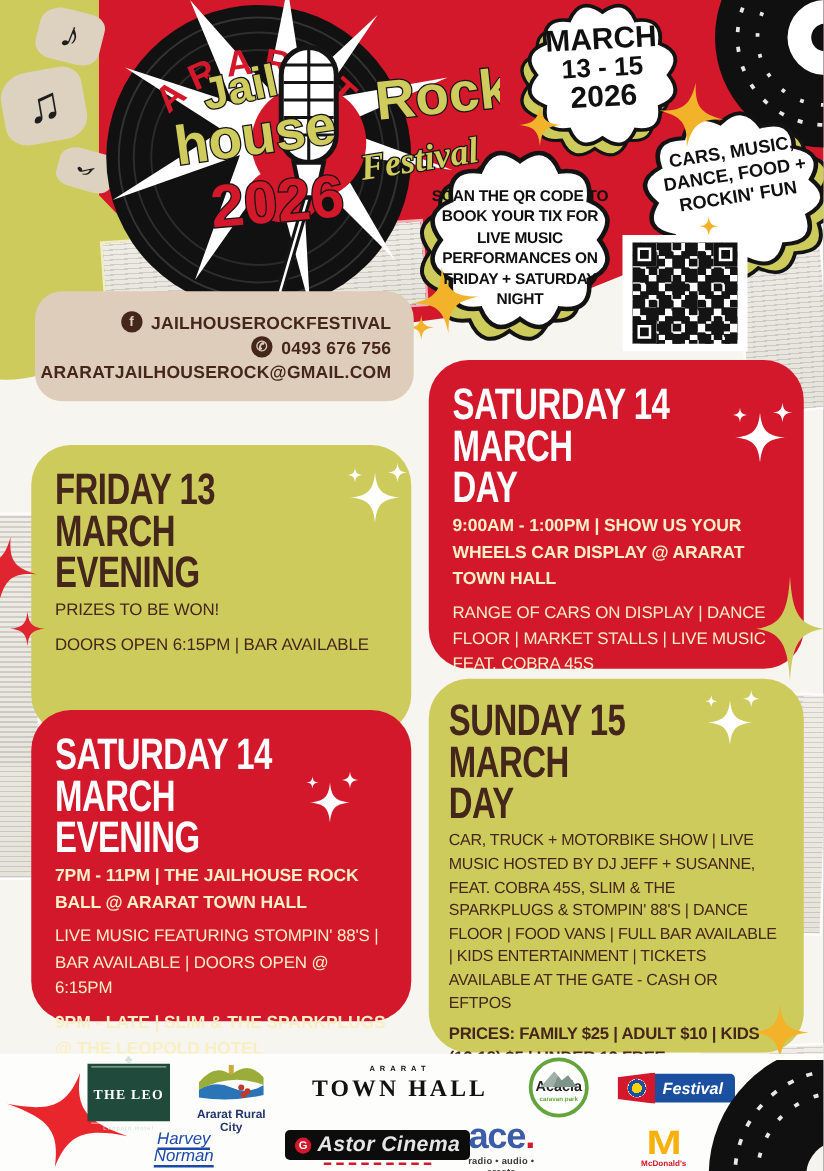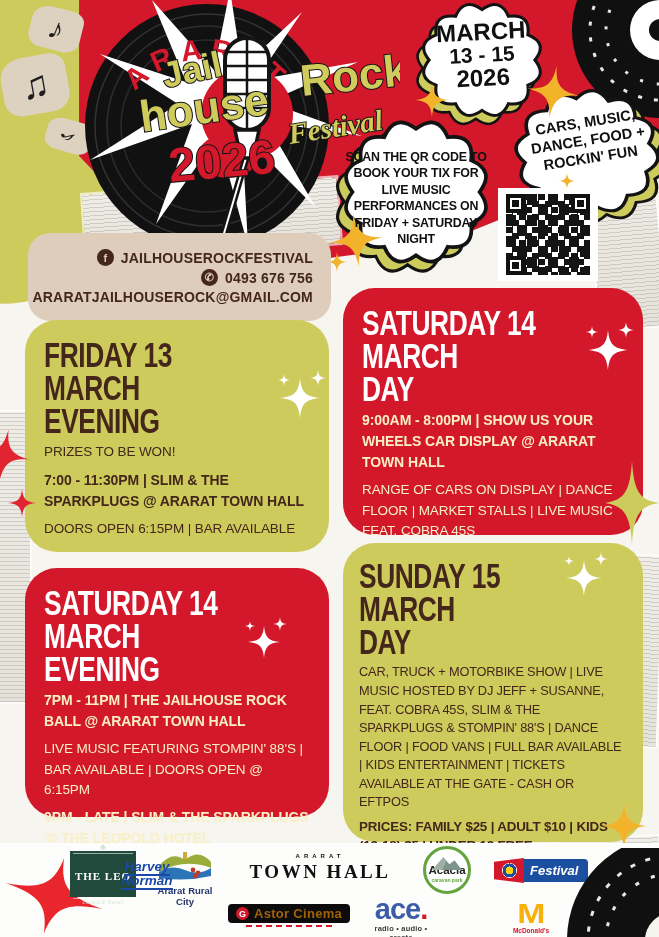--- a/index.html
+++ b/index.html
@@ -94,28 +94,28 @@
   .aca-mtn{position:absolute;top:8px;width:30px;height:13px;
     background:linear-gradient(115deg,#9fb0a6 0 45%,#7e948a 45% 100%);
     clip-path:polygon(0 100%,38% 0,58% 55%,75% 25%,100% 100%);}
   .tyre{left:494px;top:858px;height:25px;display:flex;align-items:center;}
   .tyre-sw{width:30px;height:25px;background:var(--red);border-radius:4px 0 0 4px;
     clip-path:polygon(0 15%,100% 0,100% 100%,0 85%);display:flex;align-items:center;justify-content:center;}
   .tyre-ball{width:15px;height:15px;border-radius:50%;
     background:radial-gradient(circle at 50% 50%, #ffd400 0 4px, #1b4fa0 4px 7px, #fff 7px);}
   .tyre-name{background:#1b4fa0;color:#fff;font-weight:bold;font-style:italic;font-size:13px;
     padding:4px 10px 4px 6px;border-radius:0 4px 4px 0;}
-  .harvey{left:112px;top:860px;width:70px;text-align:center;color:#1c49a8;
-    font-weight:bold;font-style:italic;font-size:13.5px;line-height:1.05;}
+  .harvey{left:112px;top:904px;width:70px;text-align:center;color:#1c49a8;
+    font-weight:normal;font-style:italic;font-size:13.5px;line-height:1.05;}
   .harvey span{border-bottom:2px solid #1c49a8;}
   .astor{left:228px;top:904px;}
   .astor-bar{background:#0c0c0c;border-radius:4px;padding:2px 8px;display:flex;align-items:center;gap:5px;}
   .astor-g{width:13px;height:13px;border-radius:50%;background:var(--red);color:#fff;font-size:9px;
     font-weight:bold;display:flex;align-items:center;justify-content:center;}
-  .astor-name{color:#a16207;font-weight:bold;font-size:13px;letter-spacing:.3px;}
+  .astor-name{color:#e5e5e5;font-weight:bold;font-style:italic;font-size:17px;letter-spacing:.3px;}
   .astor-dash{margin:2px auto 0;width:86px;border-top:2px dashed var(--red);}
   .ace{left:362px;top:896px;width:78px;text-align:center;}
   .ace-name{font-size:29px;font-weight:bold;color:#3c5ba9;line-height:.9;letter-spacing:-1px;}
   .ace-dot{color:var(--red);}
   .ace-sub{font-size:7.5px;font-weight:bold;color:#3a3a3a;margin-top:2px;letter-spacing:.2px;}
   .mcd{left:508px;top:902px;width:46px;text-align:center;}
   .mcd-m{font-size:27px;font-weight:bold;color:#f7b10a;line-height:.9;transform:scale(1.25,1);display:inline-block;}
   .mcd-name{font-size:6.5px;font-weight:bold;color:var(--red);}
 </style>
 </head>
@@ -250,36 +250,35 @@
     </div>
     <div class="c-line">
       <span class="c-ico">✆</span>
       <span>0493 676 756</span>
     </div>
     <div class="c-line">
       <span>ARARATJAILHOUSEROCK@GMAIL.COM</span>
     </div>
   </div>
 
-  <div class="box olivebg" style="left:25px;top:320px;width:304px;height:232px">
+  <div class="box olivebg" style="left:25px;top:356px;width:304px;height:232px">
     <div class="sec-title">
       <div>FRIDAY 13 MARCH</div>
       <div>EVENING</div>
     </div>
     <div class="it">PRIZES TO BE WON!</div>
-    <div class="it b">7:00 - 11:30PM | SLIM &amp; THE SPARKPLUGS @ ARARAT TOWN HALL</div>
     <div class="it">DOORS OPEN 6:15PM | BAR AVAILABLE</div>
   </div>
 
   <div class="box redbg" style="left:343px;top:288px;width:300px;height:247px">
     <div class="sec-title">
       <div>SATURDAY 14 MARCH</div>
       <div>DAY</div>
     </div>
-    <div class="it b">9:00AM - 8:00PM | SHOW US YOUR WHEELS CAR DISPLAY @ ARARAT TOWN HALL</div>
+    <div class="it b">9:00AM - 1:00PM | SHOW US YOUR WHEELS CAR DISPLAY @ ARARAT TOWN HALL</div>
     <div class="it">RANGE OF CARS ON DISPLAY | DANCE FLOOR | MARKET STALLS | LIVE MUSIC FEAT. COBRA 45S</div>
     <div class="it b">1:00PM | LUNCH @ THE LEOPOLD HOTEL</div>
     <div class="it b">3:00PM | MOVIE AND HOTDOGS @ THE ASTOR CINEMA ARARAT</div>
   </div>
 
   <div class="box redbg" style="left:25px;top:568px;width:304px;height:249px">
     <div class="sec-title">
       <div>SATURDAY 14 MARCH</div>
       <div>EVENING</div>
     </div>

